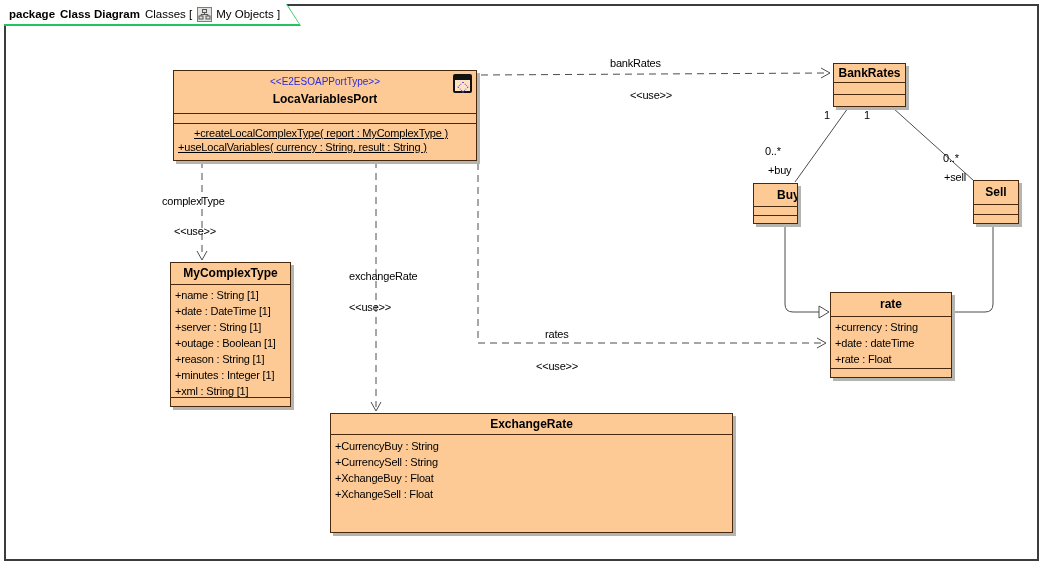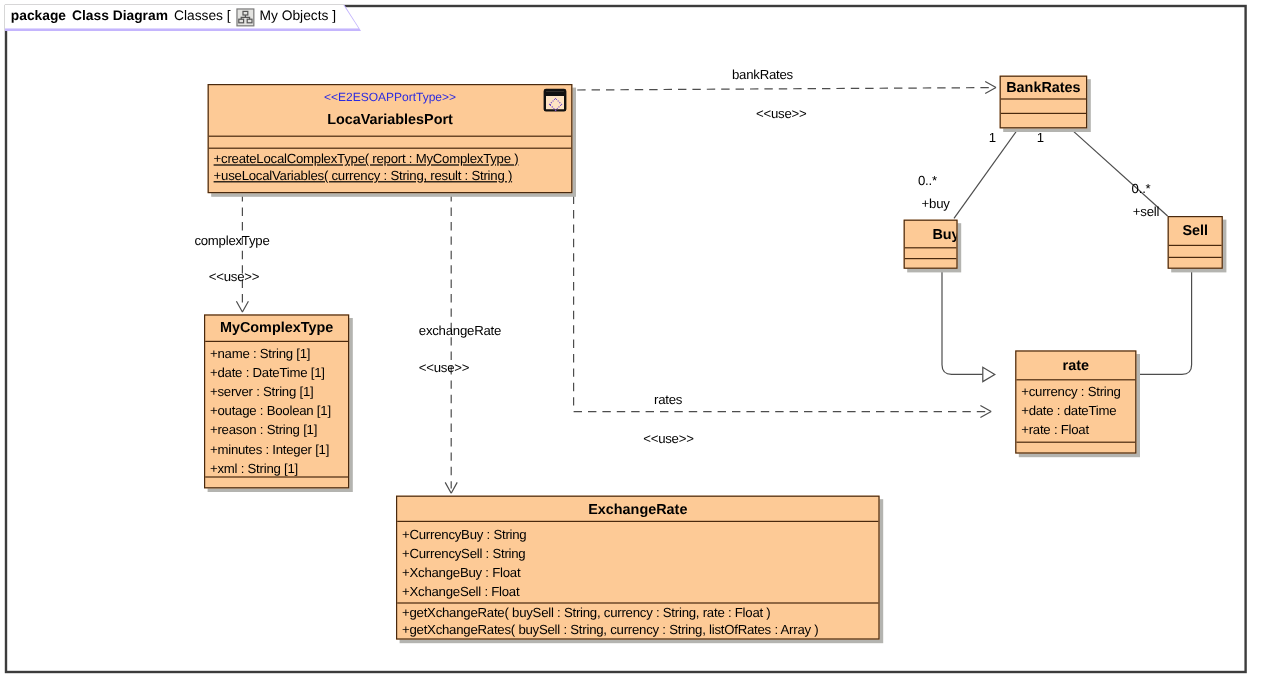--- a/index.html
+++ b/index.html
@@ -6,21 +6,21 @@
   #canvas{
     position:relative;width:1052px;height:577px;background:#ffffff;
     font-family:"Liberation Sans","DejaVu Sans",sans-serif;color:#000;
     overflow:hidden;
   }
   
   #frame{position:absolute;left:4px;top:4px;width:1035px;height:557px;
     border:2px solid #3c3c3c;box-sizing:border-box;background:transparent;}
   
   #tab-outer{position:absolute;left:4px;top:4px;width:300px;height:22px;
-    background:#c4b5fd;clip-path:polygon(0 0,283px 0,297px 100%,0 100%);}
+    background:#22c55e;clip-path:polygon(0 0,283px 0,297px 100%,0 100%);}
   #tab-inner{position:absolute;left:0;top:0;width:298px;height:20px;
     background:#ffffff;clip-path:polygon(0 0,282px 0,295px 100%,0 100%);
     display:flex;align-items:center;padding-left:5px;box-sizing:border-box;
     font-size:11.5px;white-space:nowrap;}
   #tab-inner .bold{font-weight:bold;margin-right:5px;}
   #tab-inner .plain{margin-right:4px;}
   .mini-icon{display:inline-block;width:15px;height:15px;margin:0 4px 0 1px;
     background:#e3e3e0;border:1px solid #7d7d7d;box-sizing:border-box;
     position:relative;top:0px;}
   
@@ -116,21 +116,21 @@
   </svg>
 
   <div class="uml-class" style="left:173px;top:70px;width:304px;height:91px;">
     <div class="cmp" style="height:42px;position:relative;">
       <div class="stype">&lt;&lt;E2ESOAPPortType&gt;&gt;</div>
       <div class="cname" style="line-height:20px;">LocaVariablesPort</div>
       <div class="port-icon"></div>
     </div>
     <div class="cmp" style="height:10px;"></div>
     <div class="cmp" style="height:37px;padding-top:2px;">
-      <div class="member u" style="line-height:14px;">+createLocalComplexType( report : MyComplexType )</div>
+      <div class="member u" style="line-height:14px;margin-left:16px;">+createLocalComplexType( report : MyComplexType )</div>
       <div class="member u" style="line-height:14px;">+useLocalVariables( currency : String, result : String )</div>
     </div>
   </div>
 
   <div class="uml-class" style="left:170px;top:262px;width:121px;height:145px;">
     <div class="cmp cname" style="height:21px;line-height:21px;">MyComplexType</div>
     <div class="cmp" style="height:113px;padding-top:2px;">
       <div class="member">+name : String [1]</div>
       <div class="member">+date : DateTime [1]</div>
       <div class="member">+server : String [1]</div>
@@ -143,45 +143,41 @@
   </div>
 
   <div class="uml-class" style="left:330px;top:413px;width:403px;height:120px;">
     <div class="cmp cname" style="height:20px;line-height:20px;">ExchangeRate</div>
     <div class="cmp" style="height:68px;padding-top:3px;">
       <div class="member">+CurrencyBuy : String</div>
       <div class="member">+CurrencySell : String</div>
       <div class="member">+XchangeBuy : Float</div>
       <div class="member">+XchangeSell : Float</div>
     </div>
-    <div class="cmp" style="height:30px;padding-top:1px;">
-      <div class="member" style="line-height:14px;">+getXchangeRate( buySell : String, currency : String, rate : Float )</div>
-      <div class="member" style="line-height:14px;">+getXchangeRates( buySell : String, currency : String, listOfRates : Array )</div>
-    </div>
   </div>
 
   <div class="uml-class" style="left:833px;top:63px;width:73px;height:44px;">
     <div class="cmp cname" style="height:18px;line-height:18px;">BankRates</div>
     <div class="cmp" style="height:12px;"></div>
     <div class="cmp" style="height:12px;"></div>
   </div>
 
   <div class="uml-class" style="left:753px;top:183px;width:45px;height:41px;">
     <div class="cmp cname" style="height:22px;line-height:22px;margin-left:23px;">Buy</div>
     <div class="cmp" style="height:9px;"></div>
     <div class="cmp" style="height:8px;"></div>
   </div>
 
   <div class="uml-class" style="left:973px;top:180px;width:46px;height:44px;">
     <div class="cmp cname" style="height:23px;line-height:23px;">Sell</div>
     <div class="cmp" style="height:10px;"></div>
     <div class="cmp" style="height:9px;"></div>
   </div>
 
-  <div class="uml-class" style="left:830px;top:292px;width:101px;height:86px;margin-left:16px;">
+  <div class="uml-class" style="left:830px;top:292px;width:122px;height:86px;">
     <div class="cmp cname" style="height:23px;line-height:23px;">rate</div>
     <div class="cmp" style="height:52px;padding-top:2px;">
       <div class="member">+currency : String</div>
       <div class="member">+date : dateTime</div>
       <div class="member">+rate : Float</div>
     </div>
     <div class="cmp" style="height:9px;"></div>
   </div>
 
   <div class="edge-label" style="left:610px;top:57px;">bankRates</div>

